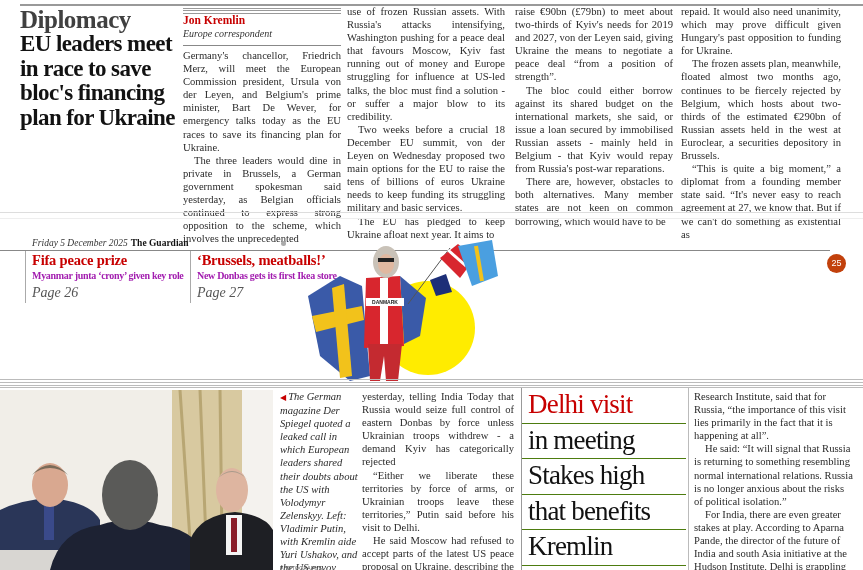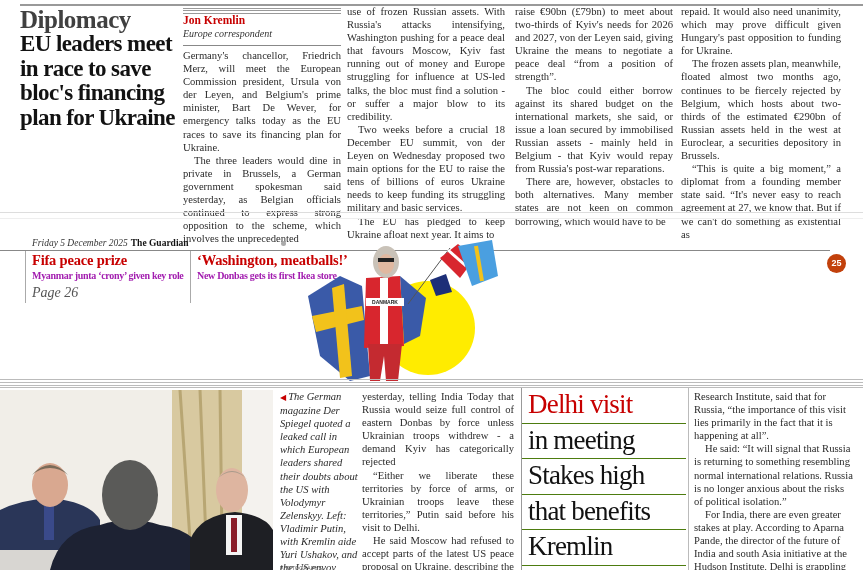--- a/index.html
+++ b/index.html
@@ -39,21 +39,21 @@
   .vrule-a { left: 25px; top: 251px; width: 1px; height: 52px; background: #aaa; }
   .vrule-b { left: 190px; top: 251px; width: 1px; height: 52px; background: #aaa; }
 
   .teaser { font-family: "Liberation Serif", serif; }
   .teaser .k { display:block; color: #c70000; font-weight: bold; font-size: 14.5px; line-height: 16px; letter-spacing: -0.2px; }
   .teaser .h { display:block; color: #a21caf; font-weight: bold; font-size: 10px; line-height: 15.5px; letter-spacing: -0.3px; }
   .teaser .p { display:block; color: #555; font-style: italic; font-size: 14px; line-height: 17px; }
   .t1 { left: 32px; top: 252px; width: 160px; }
   .t2 { left: 197px; top: 252px; width: 170px; }
 
-  .page-badge { left: 827px; top: 254px; width: 19px; height: 19px; border-radius: 50%; background: #c2410c; color: #fff; font-family: "Liberation Sans", sans-serif; font-weight: bold; font-size: 9px; line-height: 19px; text-align: center; }
+  .page-badge { left: 827px; top: 254px; width: 19px; height: 19px; border-radius: 50%; background: #c2410c; color: #fff; font-family: "Liberation Sans", sans-serif; font-weight: normal; font-size: 9px; line-height: 19px; text-align: center; }
 
   .photo-ikea { left: 300px; top: 236px; width: 210px; height: 145px; }
 
   
   .multi-rule { left: 0; top: 379px; width: 863px; height: 9px; border-top: 1px solid #bbb; border-bottom: 1px solid #bbb; }
   .multi-rule::before { content:""; position:absolute; left:0; right:0; top:2px; height:1px; background:#bbb; }
   .multi-rule::after { content:""; position:absolute; left:0; right:0; top:5px; height:1px; background:#bbb; }
 
   .photo-putin { left: 0; top: 390px; width: 273px; height: 180px; overflow: hidden; }
 
@@ -87,21 +87,21 @@
 <div class="abs col c1">
   <p>Germany's chancellor, Friedrich Merz, will meet the European Commission president, Ursula von der Leyen, and Belgium's prime minister, Bart De Wever, for emergency talks today as the EU races to save its financing plan for Ukraine.</p>
   <p>The three leaders would dine in private in Brussels, a German government spokesman said yesterday, as Belgian officials continued to express strong opposition to the scheme, which involves the unprecedented</p>
 </div>
 <div class="abs col c2">
   <p>use of frozen Russian assets. With Russia's attacks intensifying, Washington pushing for a peace deal that favours Moscow, Kyiv fast running out of money and Europe struggling for influence at US-led talks, the bloc must find a solution - or suffer a major blow to its credibility.</p>
   <p>Two weeks before a crucial 18 December EU summit, von der Leyen on Wednesday proposed two main options for the EU to raise the tens of billions of euros Ukraine needs to keep funding its struggling military and basic services.</p>
   <p>The EU has pledged to keep Ukraine afloat next year. It aims to</p>
 </div>
 <div class="abs col c3">
-  <p>raise €90bn (£79bn) to meet about two-thirds of Kyiv's needs for 2026 and 2027, von der Leyen said, giving Ukraine the means to negotiate a peace deal “from a position of strength”.</p>
+  <p>raise €90bn (£79bn) to meet about two-thirds of Kyiv's needs for 2019 and 2027, von der Leyen said, giving Ukraine the means to negotiate a peace deal “from a position of strength”.</p>
   <p>The bloc could either borrow against its shared budget on the international markets, she said, or issue a loan secured by immobilised Russian assets - mainly held in Belgium - that Kyiv would repay from Russia's post-war reparations.</p>
   <p>There are, however, obstacles to both alternatives. Many member states are not keen on common borrowing, which would have to be</p>
 </div>
 <div class="abs col c4">
   <p>repaid. It would also need unanimity, which may prove difficult given Hungary's past opposition to funding for Ukraine.</p>
   <p>The frozen assets plan, meanwhile, floated almost two months ago, continues to be fiercely rejected by Belgium, which hosts about two-thirds of the estimated €290bn of Russian assets held in the west at Euroclear, a securities depository in Brussels.</p>
   <p>“This is quite a big moment,” a diplomat from a founding member state said. “It's never easy to reach agreement at 27, we know that. But if we can't do something as existential as</p>
 </div>
 
 <div class="abs section-gap-rule"></div>
@@ -114,22 +114,23 @@
 <div class="abs mid-rule"></div>
 <div class="abs vrule-a"></div>
 <div class="abs vrule-b"></div>
 
 <div class="abs teaser t1">
   <span class="k">Fifa peace prize</span>
   <span class="h">Myanmar junta ‘crony’ given key role</span>
   <span class="p">Page 26</span>
 </div>
 <div class="abs teaser t2">
-  <span class="k">‘Washington, meatballs!’</span>
+  <span class="k">‘Brussels, meatballs!’</span>
   <span class="h">New Donbas gets its first Ikea store</span>
+  <span class="p">Page 27</span>
 </div>
 
 <div class="abs page-badge">25</div>
 
 <div class="abs photo-ikea">
   <svg width="210" height="145" viewBox="0 0 210 145">
 
     <circle cx="128" cy="92" r="47" fill="#ffec00"></circle>
 
     <path d="M8 60 L40 40 L62 50 L70 140 L50 145 L20 120 Z" fill="#3a5aa8"></path>

